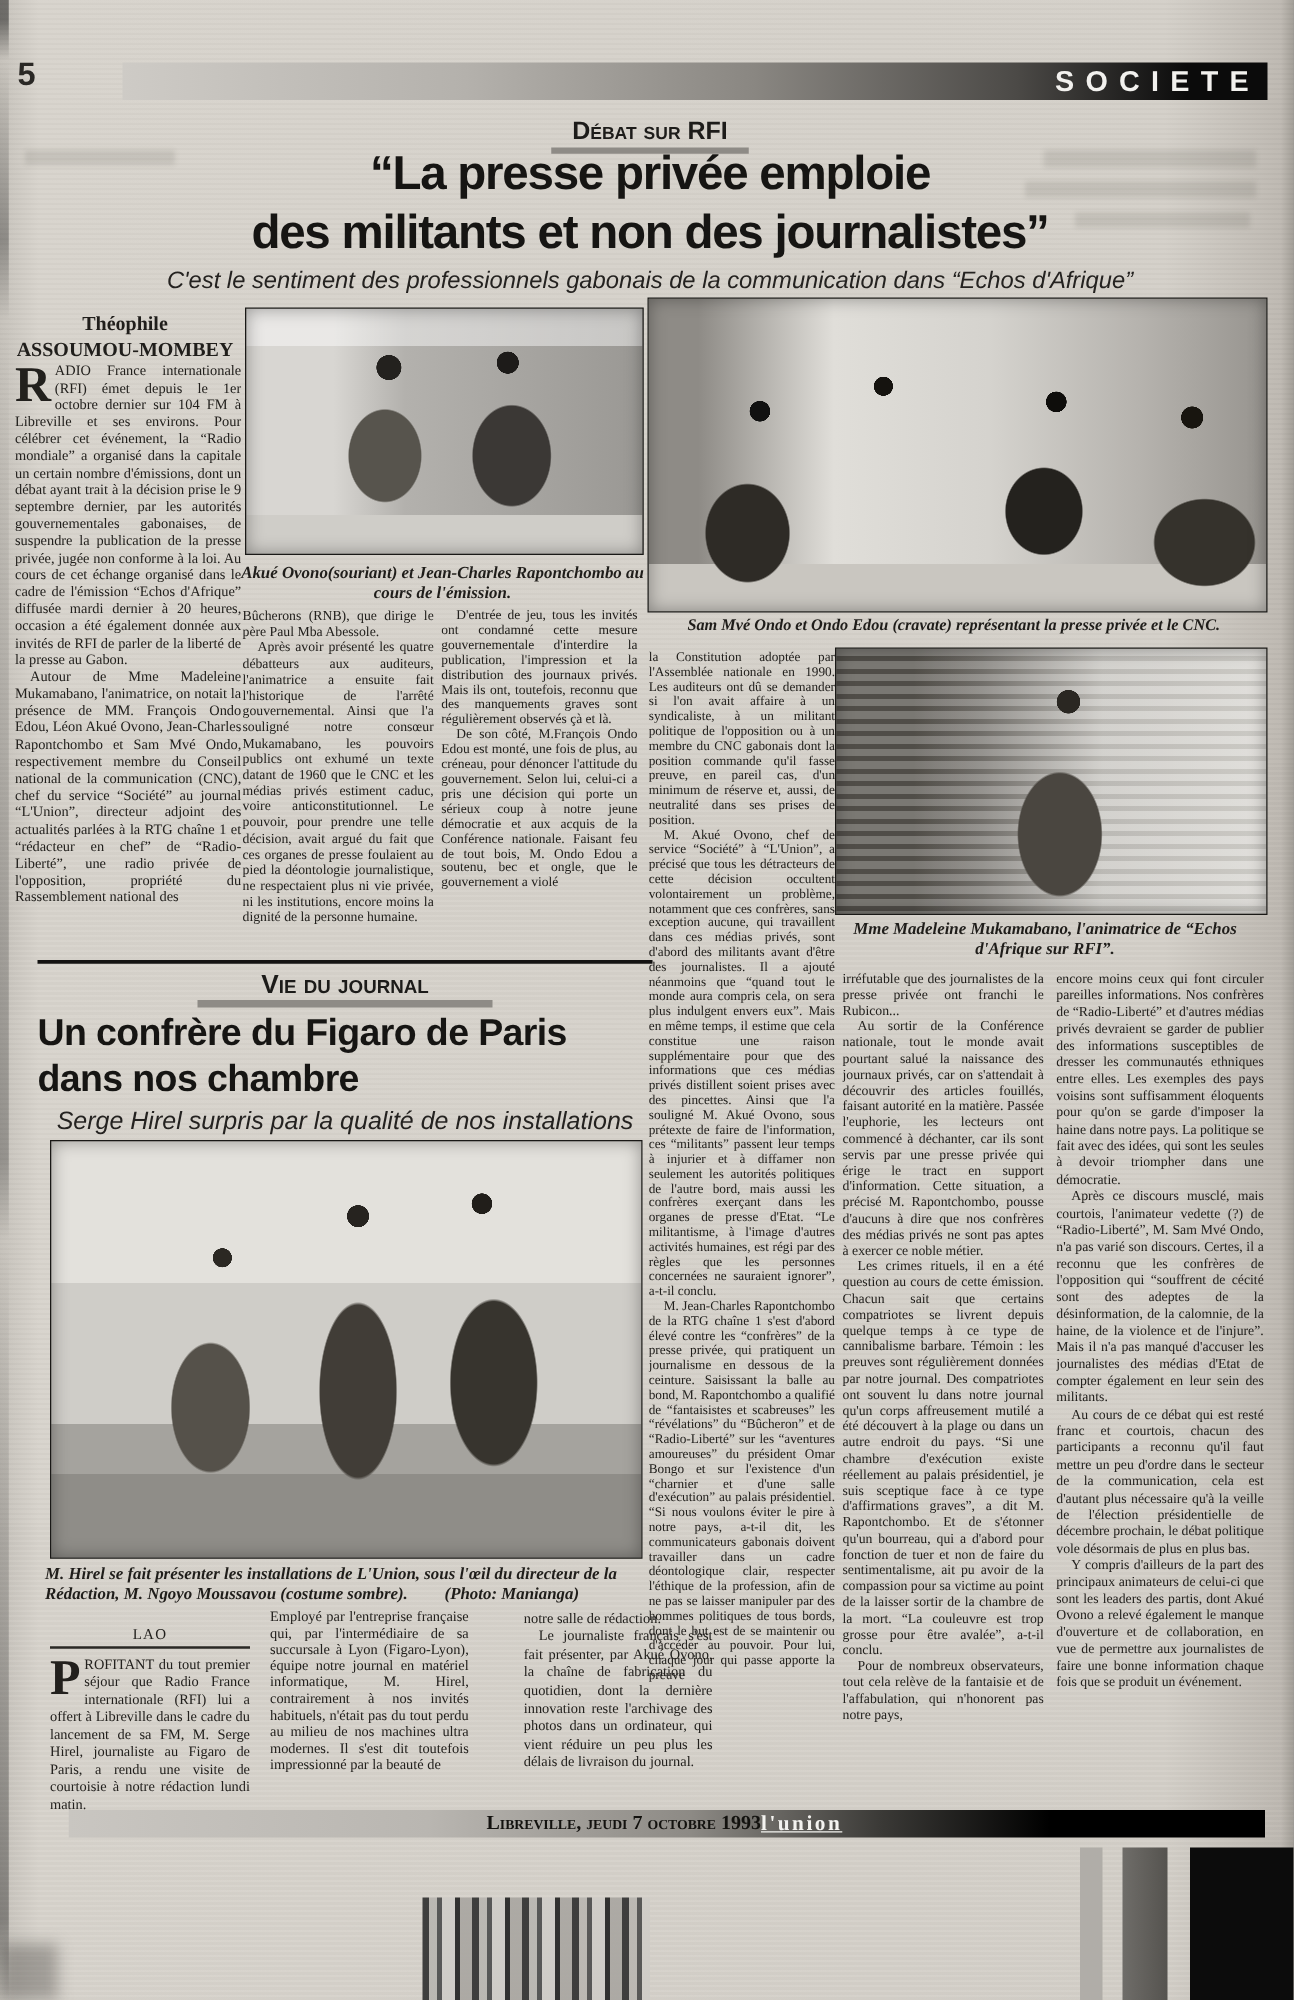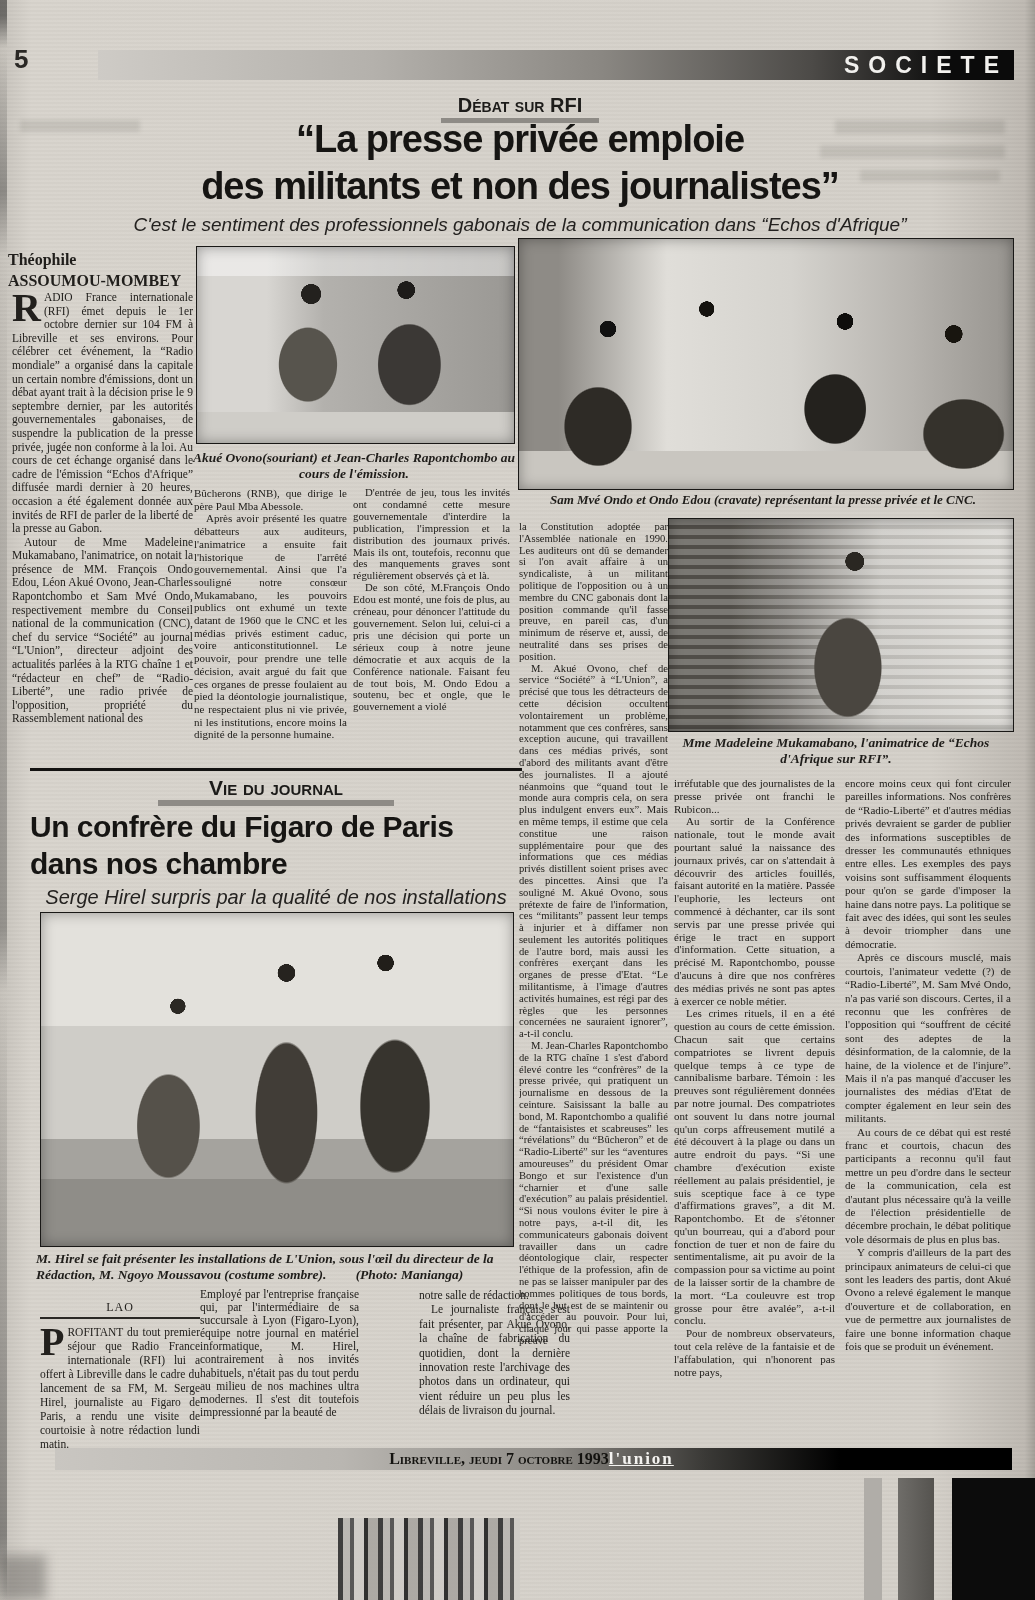--- a/index.html
+++ b/index.html
@@ -16,21 +16,21 @@
     display:flex;align-items:center;justify-content:flex-end;}
   .banner-label{color:#f2f1ee;font-family:"Liberation Sans",sans-serif;font-weight:bold;font-size:23px;letter-spacing:9px;padding-right:6px;}
   .kicker-wrap{left:170px;top:94px;width:700px;text-align:center;}
   .kicker-label{font-family:"Liberation Sans",sans-serif;font-weight:bold;font-variant:small-caps;font-size:20px;color:#1d1c1a;}
   .kicker-underline{width:158px;height:5px;background:#8e8b86;margin:1px auto 0;}
   .headline{left:55px;top:116px;width:930px;text-align:center;font-family:"Liberation Sans",sans-serif;
     font-weight:bold;font-size:38px;line-height:47px;letter-spacing:-1px;color:#161513;}
   .subhead1{left:85px;top:214px;width:870px;text-align:center;font-family:"Liberation Sans",sans-serif;
     font-style:italic;font-size:19px;color:#242220;}
   
-  .byline{left:8px;top:249px;width:184px;text-align:left;font-weight:bold;font-size:16px;line-height:21px;}
+  .byline{left:8px;top:249px;width:184px;text-align:center;font-weight:bold;font-size:16px;line-height:21px;}
   .bodycol{text-align:justify;overflow:hidden;color:#22201d;}
   .para{margin:0;text-indent:12px;}
   .para.noind{text-indent:0;}
   .para .drop{float:left;font-size:40px;line-height:31px;font-weight:bold;padding:1px 3px 0 0;}
   .col1{left:12px;top:291px;width:181px;height:474px;font-size:11.5px;line-height:13.6px;}
   .col2a{left:194px;top:487px;width:153px;height:281px;font-size:11px;line-height:12.7px;}
   .col2b{left:353px;top:487px;width:157px;height:281px;font-size:10.8px;line-height:11.9px;}
   .col3{left:519px;top:521px;width:149px;height:940px;font-size:10.6px;line-height:11.8px;}
   .col4{left:674px;top:777px;width:161px;height:684px;font-size:11px;line-height:12.8px;}
   .col5{left:845px;top:777px;width:166px;height:684px;font-size:11px;line-height:13.4px;}
@@ -80,21 +80,21 @@
   .vdj-label{font-family:"Liberation Sans",sans-serif;font-weight:bold;font-variant:small-caps;font-size:21px;color:#1c1b19;}
   .vdj-underline{width:236px;height:6px;background:#8e8b86;margin:0 auto;}
   .headline2{left:30px;top:808px;width:492px;text-align:left;font-family:"Liberation Sans",sans-serif;
     font-weight:bold;font-size:30px;line-height:37px;letter-spacing:-0.5px;color:#161513;}
   .subhead2{left:30px;top:886px;width:492px;text-align:center;font-family:"Liberation Sans",sans-serif;
     font-style:italic;font-size:20px;color:#242220;}
   .lao-wrap{left:40px;top:1300px;width:160px;text-align:center;}
   .lao-label{font-weight:normal;font-size:12px;letter-spacing:1px;}
   .lao-rule{width:160px;height:1.5px;background:#2a2825;margin-top:2px;}
   .colA{left:40px;top:1325px;width:160px;height:140px;font-size:11.5px;line-height:14px;}
-  .colB{left:200px;top:1288px;width:159px;height:176px;font-size:11.5px;line-height:13.1px;}
+  .colB{left:216px;top:1288px;width:159px;height:176px;font-size:11.5px;line-height:13.1px;}
   .colC{left:371px;top:1288px;width:151px;height:176px;font-size:11.5px;line-height:14.4px;margin-left:48px;}
   
   .footer-bar{left:55px;top:1448px;width:957px;height:22px;
     background:linear-gradient(90deg,#c9c6c1 0%,#b9b6b1 30%,#8d8a85 52%,#3a3936 68%,#000 82%);
     display:flex;align-items:center;justify-content:center;}
   .footer-date{font-variant:small-caps;font-weight:bold;font-size:16px;color:#13120f;padding-left:6px;white-space:nowrap;}
   .footer-brand{color:#f4f3f0;font-weight:bold;font-size:17px;letter-spacing:2px;padding-right:10px;text-decoration:underline;}
   
   .ghost{background:rgba(40,38,34,.10);filter:blur(2px);border-radius:2px;}
   .g1{left:835px;top:120px;width:170px;height:14px;}

